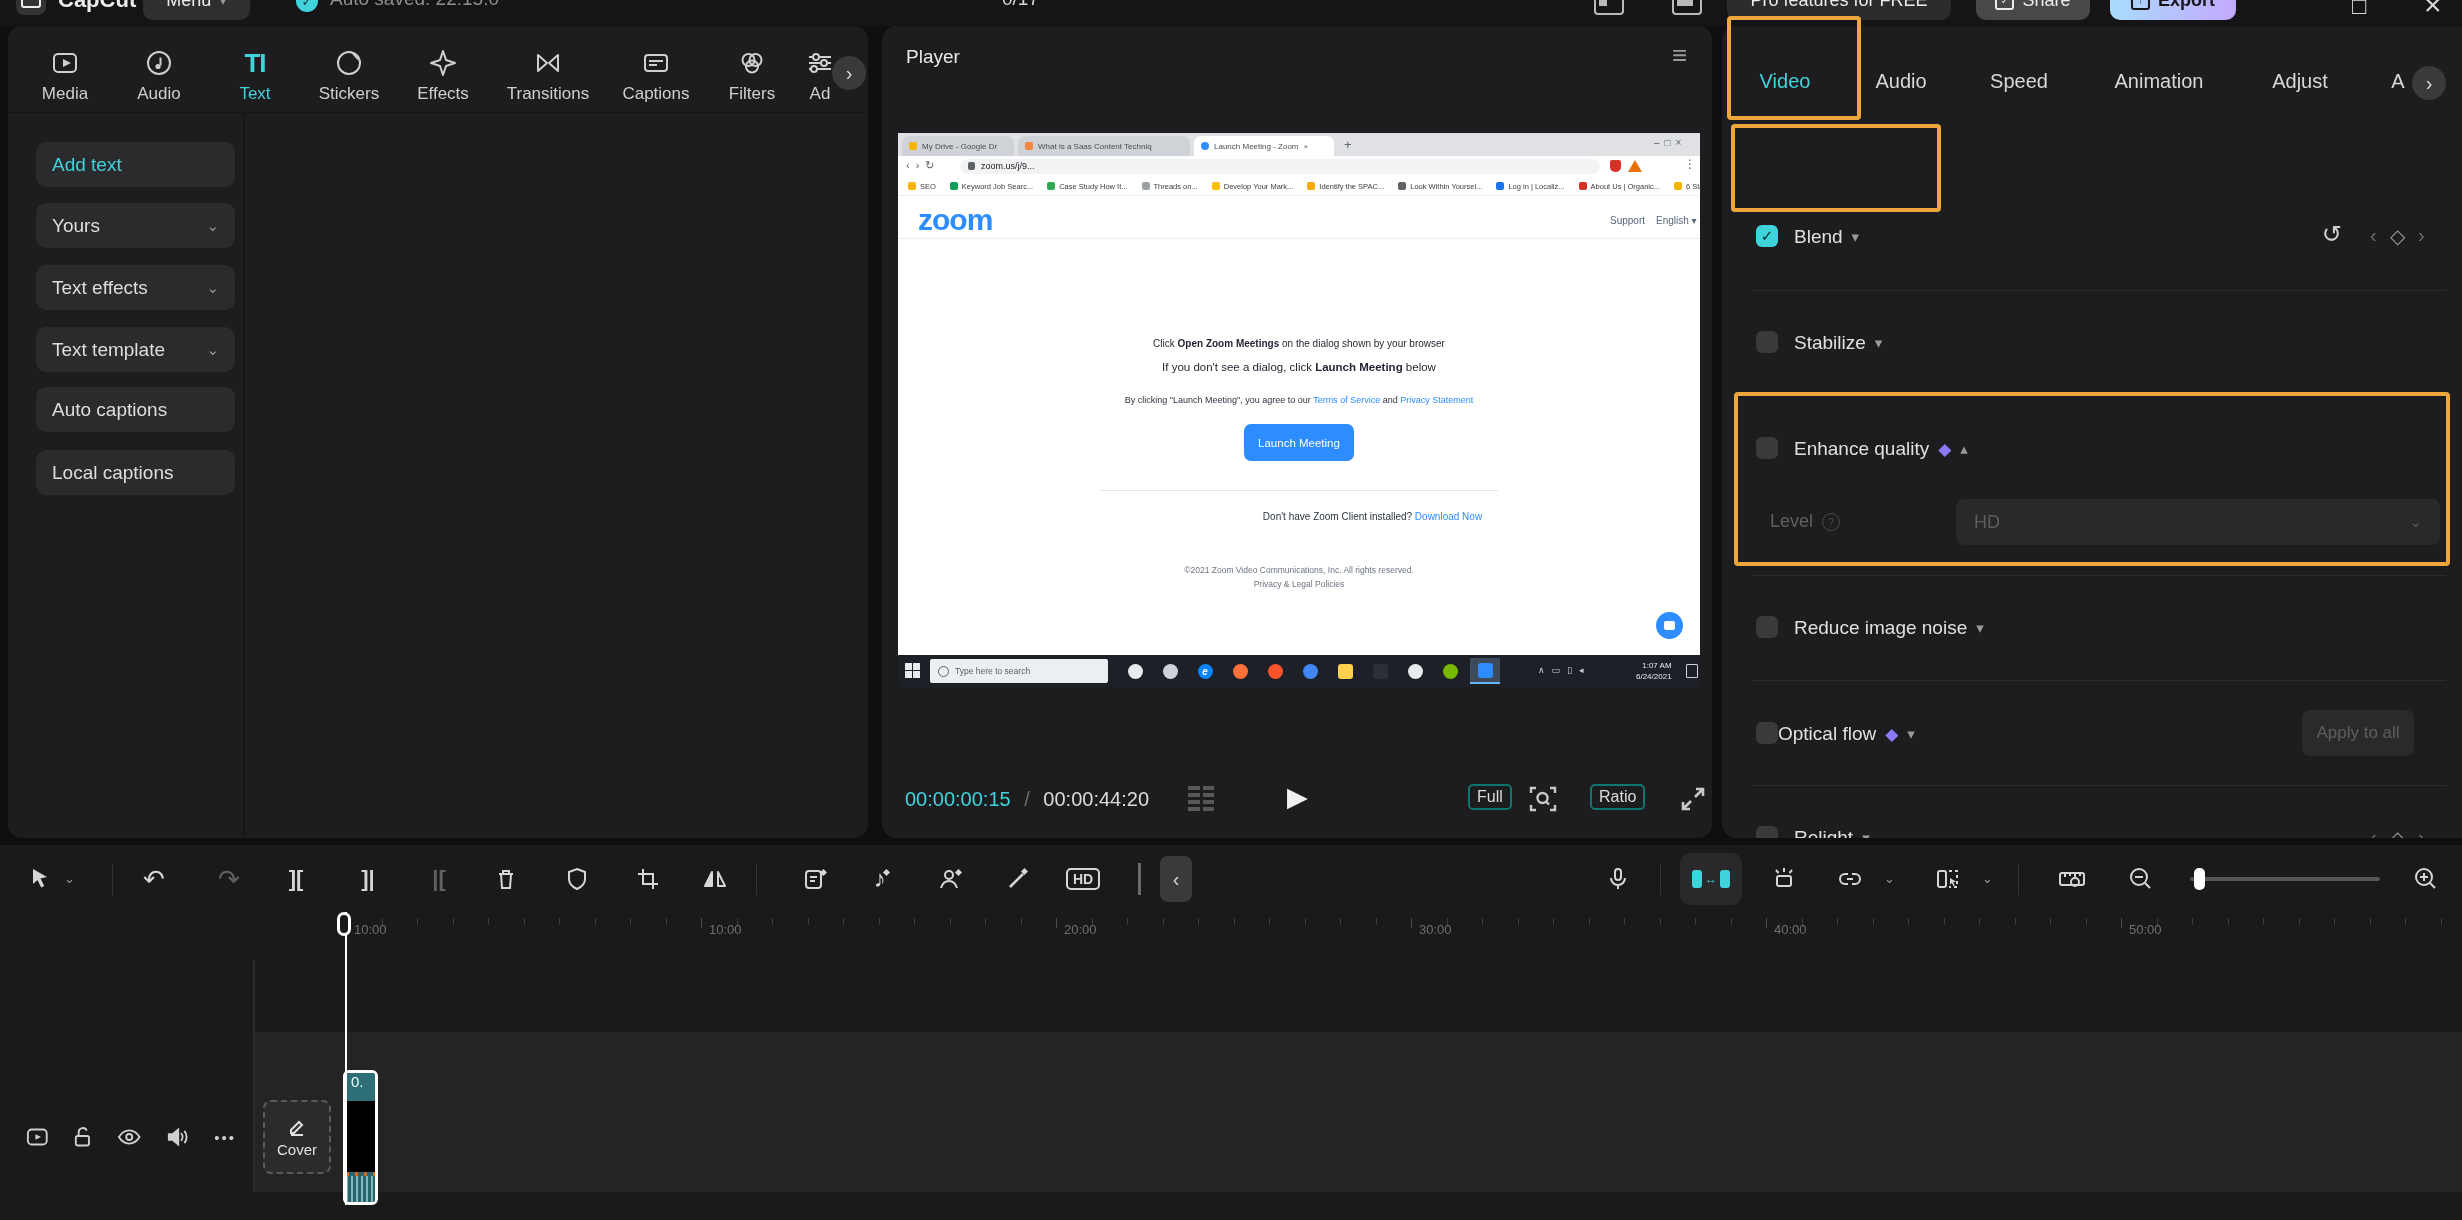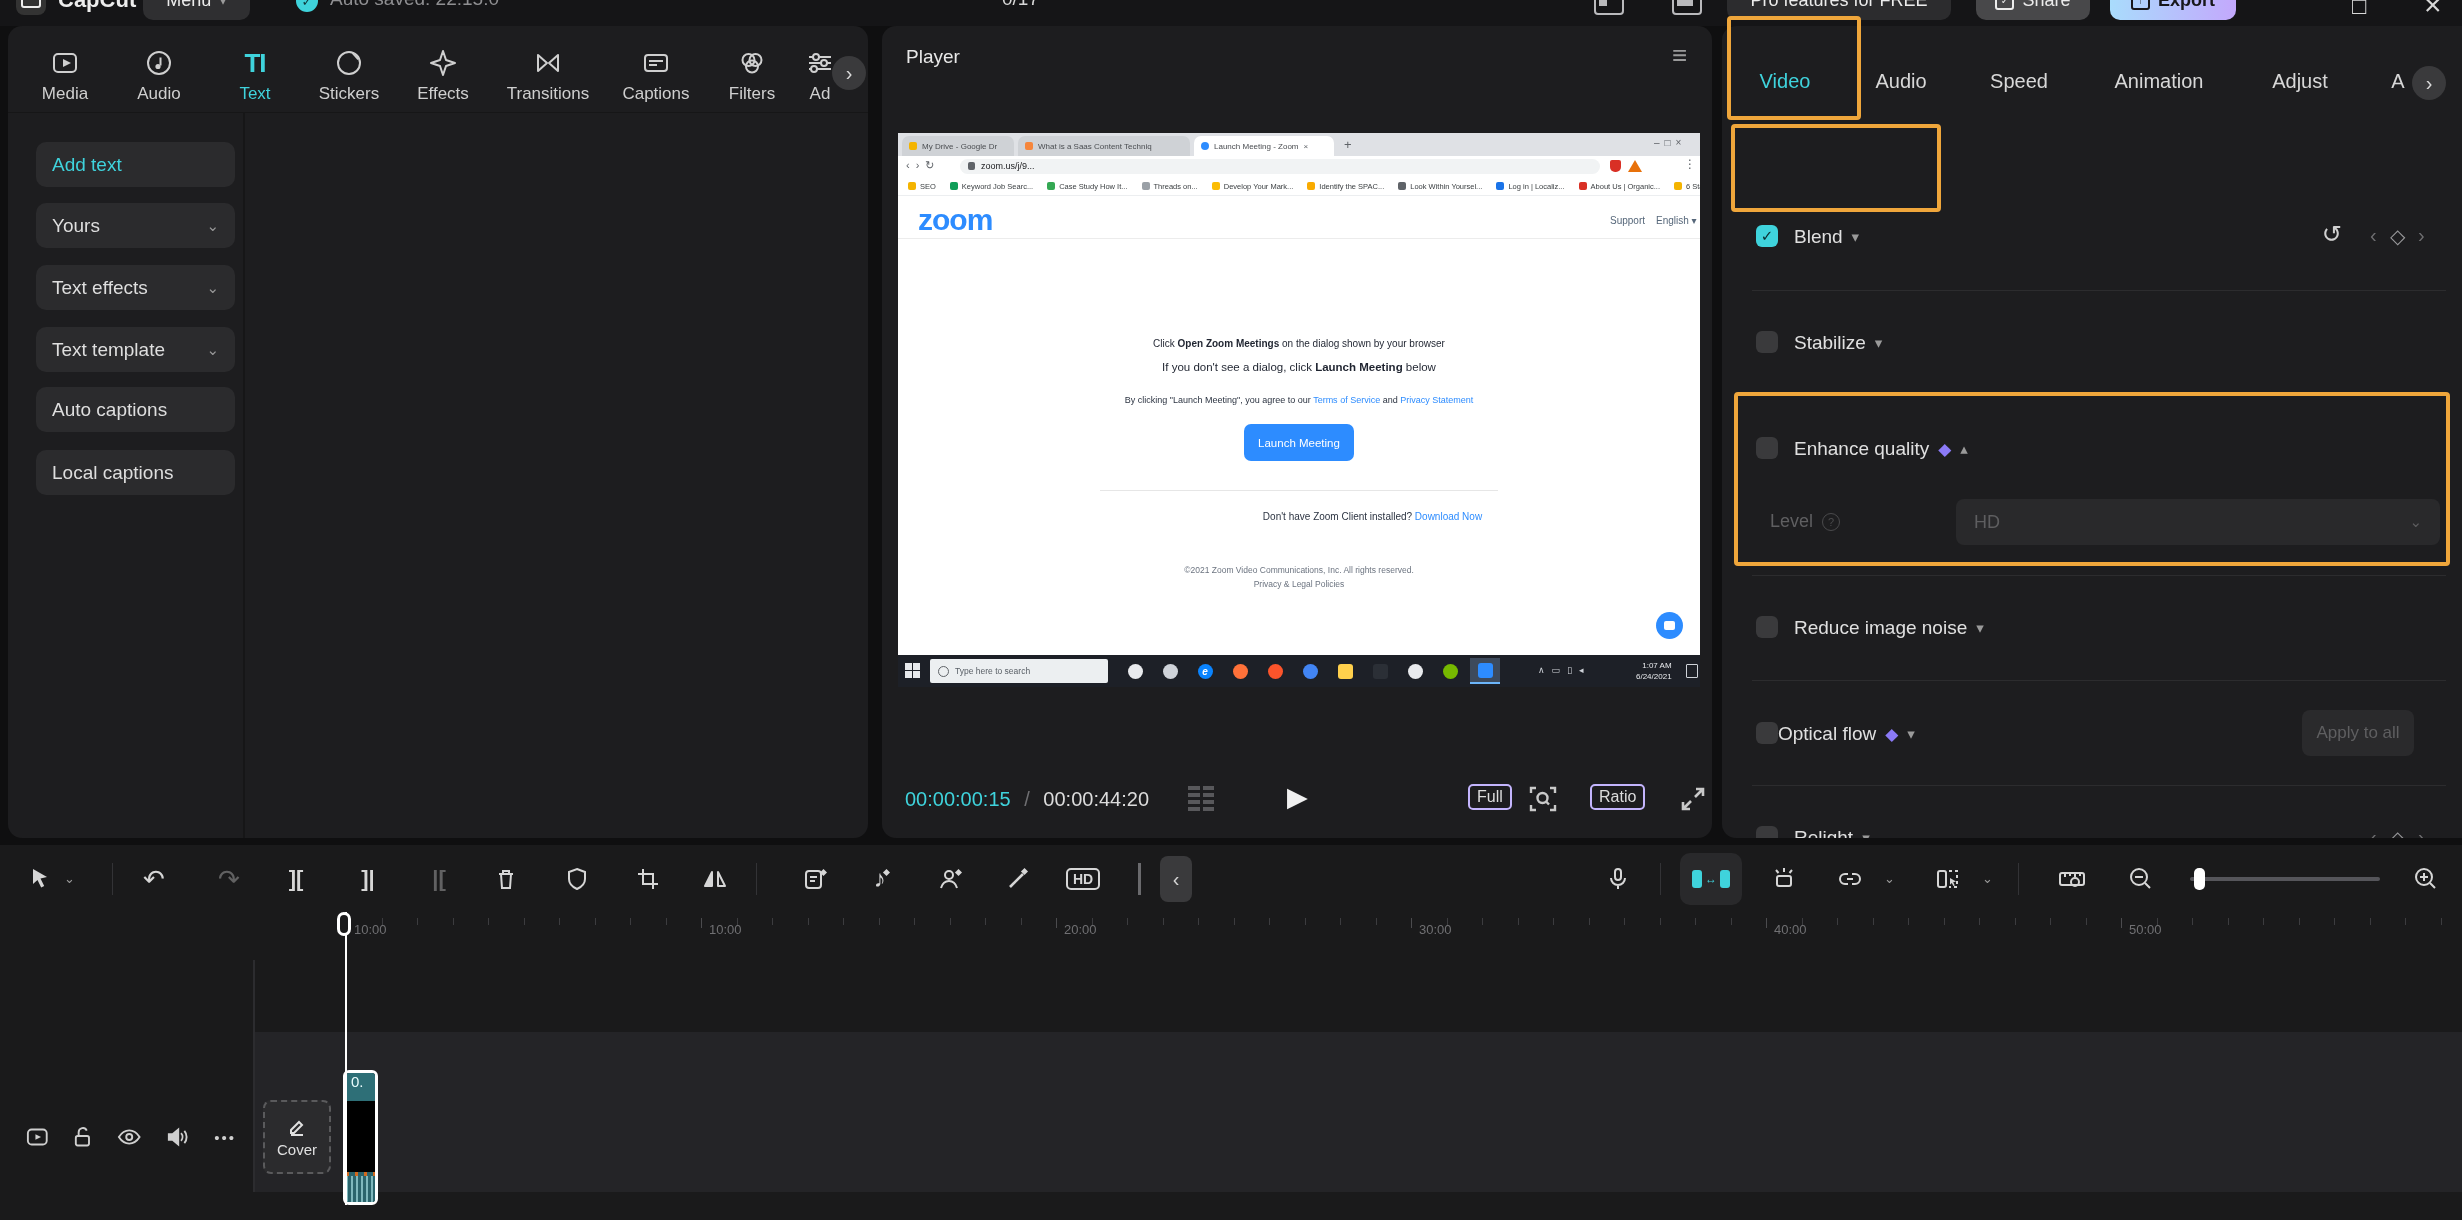--- a/index.html
+++ b/index.html
@@ -33,21 +33,21 @@
   .btab{position:absolute;top:3px;height:20px;border-radius:7px 7px 0 0;display:flex;align-items:center;gap:5px;padding:0 7px;box-sizing:border-box;font-size:8px;color:#4a4d51;overflow:hidden;white-space:nowrap;}
   .fav{width:8px;height:8px;border-radius:2px;flex:0 0 auto;}
   .bm{display:inline-flex;align-items:center;gap:4px;margin-right:14px;font-size:7.5px;color:#3c4043;white-space:nowrap;}
   .bm i{width:8px;height:8px;border-radius:2px;display:inline-block;}
   .bm em{font-style:normal;}
   .blue{color:#2d8cff;}
   .tbi{width:30px;height:26px;display:inline-flex;align-items:center;justify-content:center;}
   .tbi i{width:15px;height:15px;border-radius:50%;display:inline-flex;align-items:center;justify-content:center;font-size:10px;color:#fff;font-weight:bold;}
   .tbi.active{background:#3d4a5c;border-bottom:2px solid #6cb5f9;box-sizing:border-box;}
   
-  .pctl-box{position:absolute;border:2px solid #c4b5fd;border-radius:5px;color:#dcdcdc;font-size:16px;padding:2px 7px;}
+  .pctl-box{position:absolute;border:2px solid #0f766e;border-radius:5px;color:#dcdcdc;font-size:16px;padding:2px 7px;}
   
   #timeline{position:absolute;left:0;top:845px;width:2462px;height:375px;background:#1a1a1b;}
   .ticon{position:absolute;top:12px;width:44px;height:44px;display:flex;align-items:center;justify-content:center;color:#d6d6d6;}
   .ticon.dim{opacity:.38;}
   .tdiv{position:absolute;top:18px;width:1px;height:32px;background:#333336;}
   .tick{position:absolute;top:6px;width:1px;height:7px;background:#3c3c3f;}
   .tick.major{height:10px;background:#4b4b4e;}
   .rlabel{position:absolute;top:10px;font-size:13px;color:#707073;}
   .spark{display:inline-block;width:5px;height:5px;background:#d6d6d6;transform:rotate(45deg);}
   .textish{font-size:20px;font-weight:bold;color:#d6d6d6;letter-spacing:-1px;}

